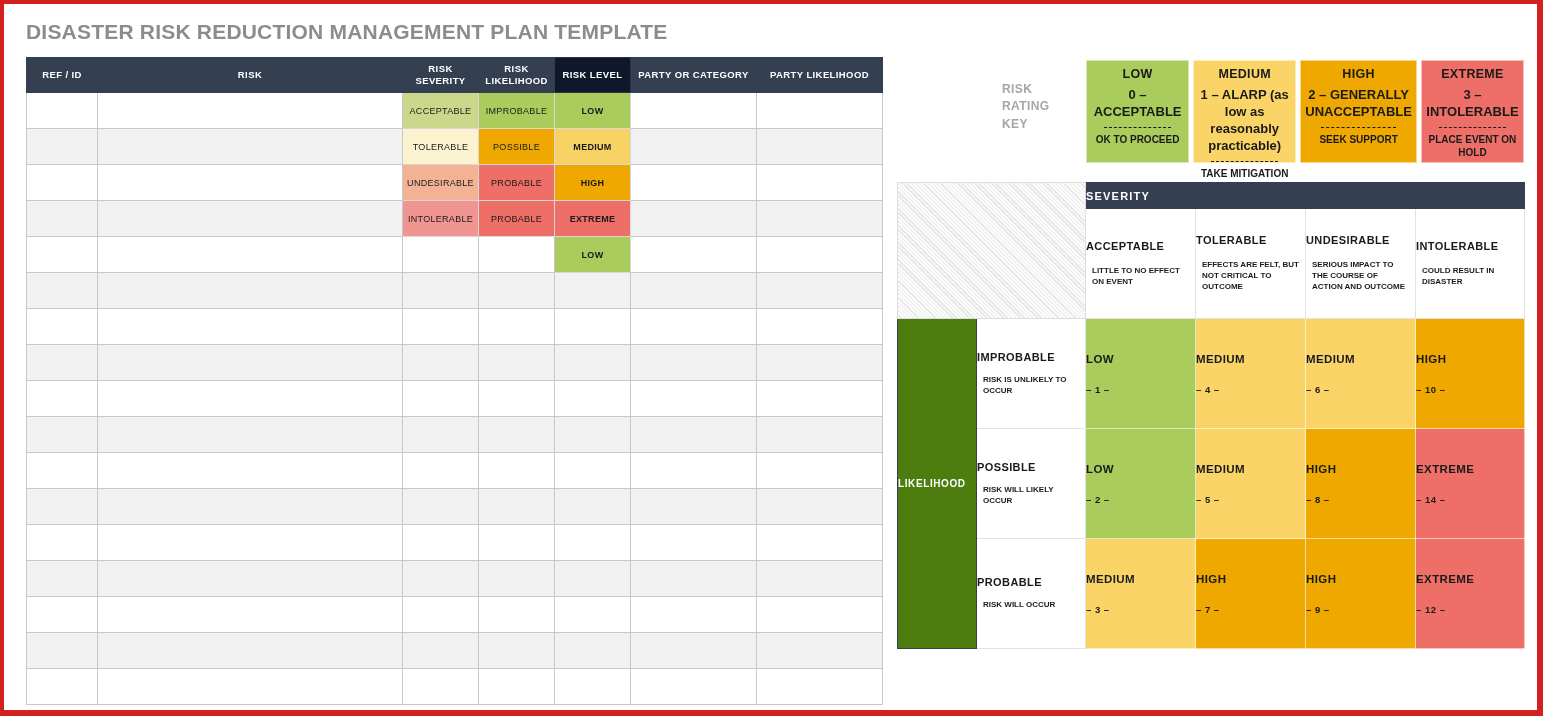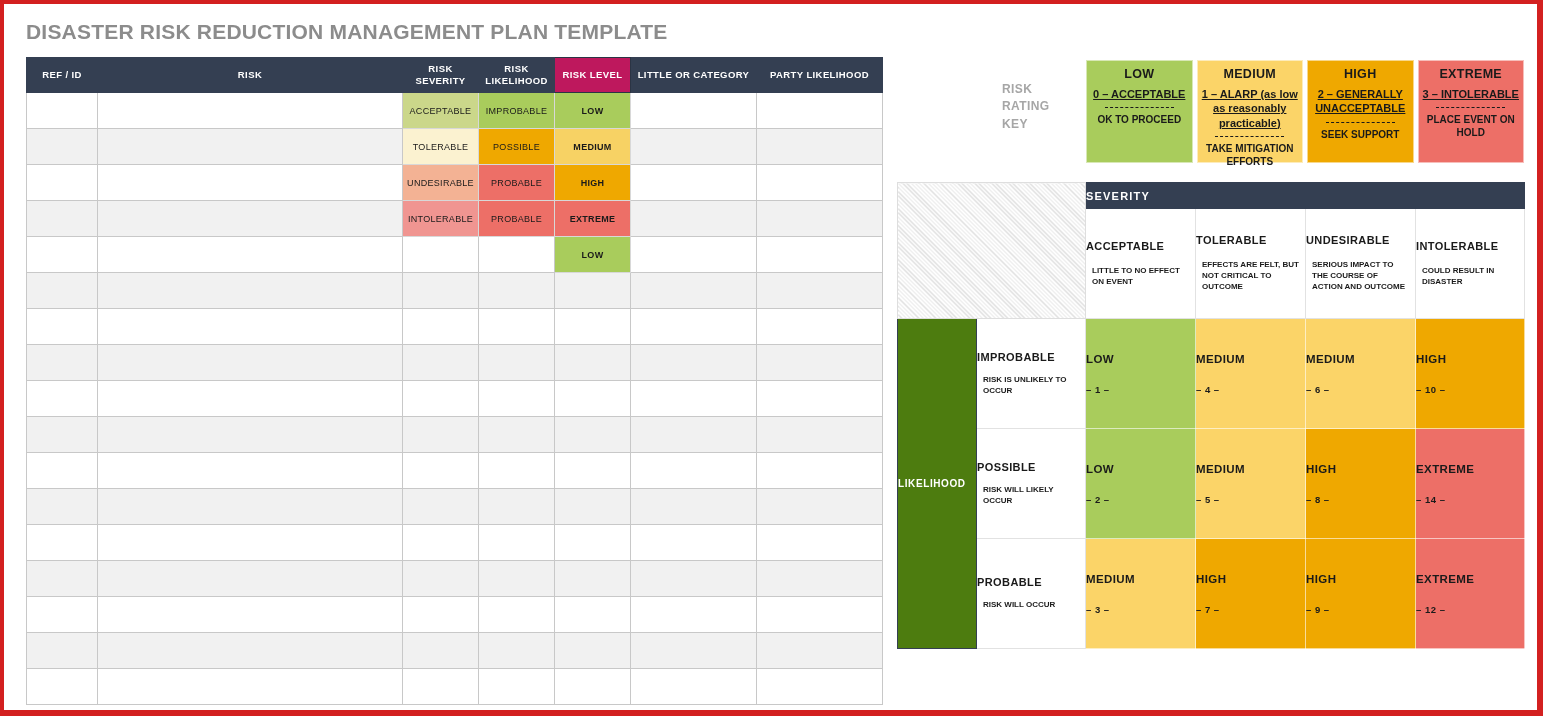--- a/index.html
+++ b/index.html
@@ -34,21 +34,21 @@
   }
   #plan-table th{
     background:#343f52;color:#ffffff;
     font-size:9.5px;font-weight:bold;
     letter-spacing:.4px;
     height:34px;
     border:1px solid #343f52;
     padding:0 2px;
     line-height:1.25;
   }
-  #plan-table th.dark{background:#be185d;border-color:#2b3444;}
+  #plan-table th.dark{background:#0f172a;border-color:#2b3444;}
   #plan-table td{
     height:35px;
     border:1px solid #c8c8c8;
     padding:0;
     font-size:9px;font-weight:bold;
     letter-spacing:.3px;
     text-align:center;
     color:#1a1a1a;
   }
   #plan-table tr.alt td{background:#f1f1f1;}
@@ -81,21 +81,21 @@
     flex:1 1 0;
     box-sizing:border-box;
     border:1px solid rgba(255,255,255,.55);
     display:flex;flex-direction:column;
     align-items:center;justify-content:flex-start;
     padding-top:6px;
     text-align:center;
     color:#1a1a1a;
   }
   .key-box .k-title{font-size:12.5px;font-weight:bold;letter-spacing:.3px;}
-  .key-box .k-sub{font-size:11px;font-weight:bold;margin-top:6px;line-height:1.3;padding:0 4px;text-decoration:underline;}
+  .key-box .k-sub{font-size:13px;font-weight:bold;margin-top:6px;line-height:1.3;padding:0 4px;}
   .key-box .k-rule{
     width:66%;border-top:1.4px dashed #1a1a1a;margin-top:6px;margin-bottom:5px;
   }
   .key-box .k-action{font-size:10px;font-weight:bold;line-height:1.3;padding:0 4px;}
   .k-low{background:#a9cc5c;}
   .k-medium{background:#fbd468;}
   .k-high{background:#efa800;}
   .k-extreme{background:#ed6f67;}
 
   
@@ -160,21 +160,21 @@
         <col style="width:126px">
         <col style="width:126px">
     </colgroup>
     <thead>
       <tr>
         <th>REF / ID</th>
         <th>RISK</th>
         <th>RISK SEVERITY</th>
         <th>RISK LIKELIHOOD</th>
         <th class="dark">RISK LEVEL</th>
-        <th>LITTLE  OR CATEGORY</th>
+        <th>PARTY  OR CATEGORY</th>
         <th>PARTY LIKELIHOOD</th>
       </tr>
     </thead>
     <tbody id="plan-body">
         <tr>
           <td></td>
           <td></td>
           <td class="filled c-acceptable">ACCEPTABLE</td>
           <td class="filled c-improbable">IMPROBABLE</td>
           <td class="filled c-low">LOW</td>

